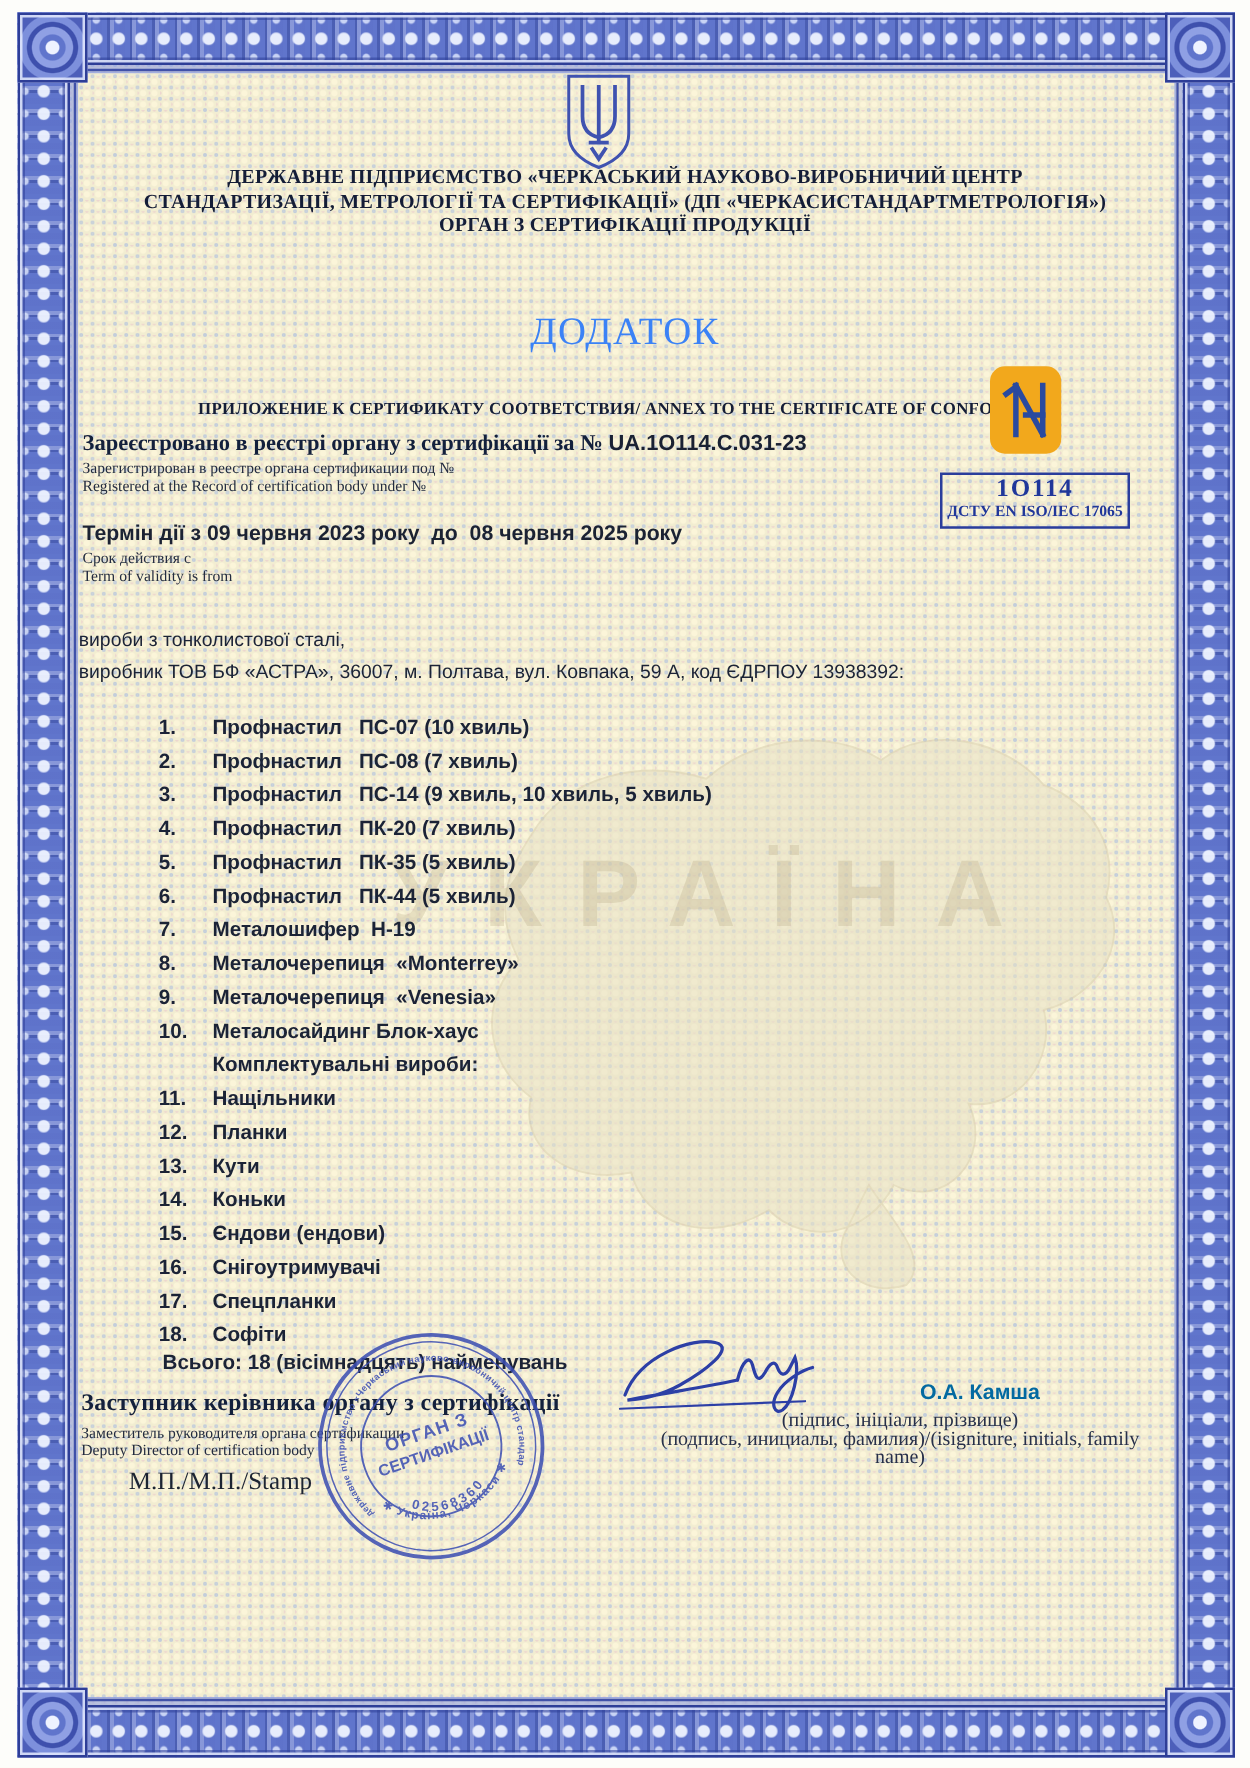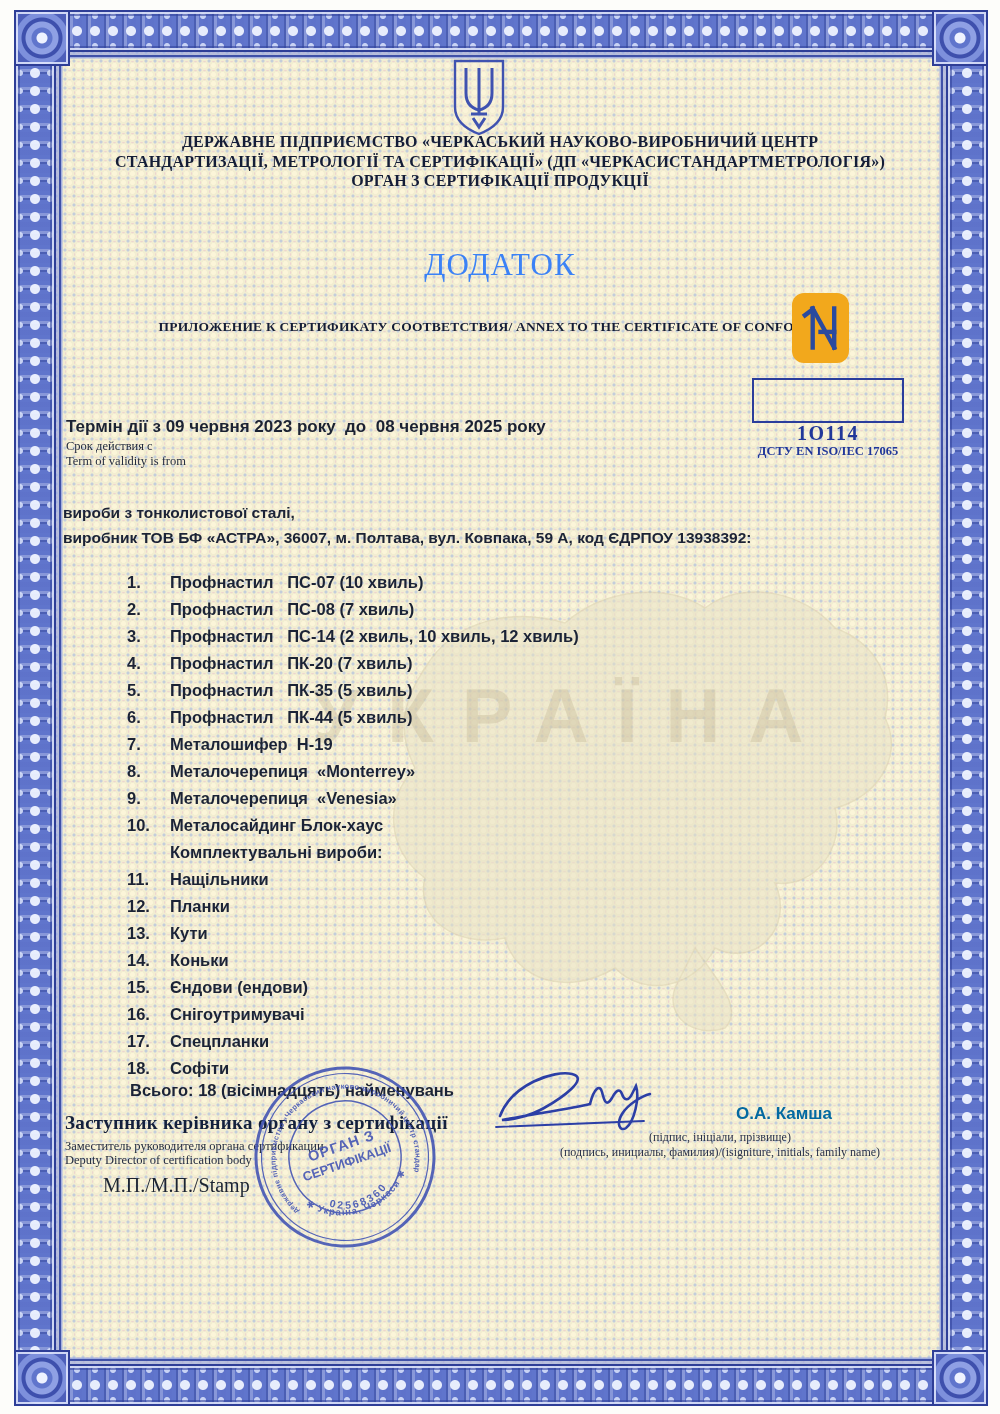--- a/index.html
+++ b/index.html
@@ -57,40 +57,40 @@
   .title1{top:247px;font-weight:normal;font-size:31px;letter-spacing:1px;color:#3b82f6;}
   .title2{top:282px;font-weight:bold;font-size:31px;letter-spacing:.5px;color:#11182e;}
   .subtitle{top:319px;font-weight:bold;font-size:13.5px;letter-spacing:.2px;color:#141d37;}
   .reg{left:66px;top:344px;}
   .reg-main{font-weight:bold;font-size:18px;white-space:pre;color:#13203c;}
   .reg-num{font-family:"Liberation Sans","DejaVu Sans",sans-serif;font-weight:bold;font-size:17.5px;color:#1a2133;}
   .sub-small{font-size:12.5px;line-height:14.5px;color:#232c40;margin-top:2px;}
   .acc-logo{left:792px;top:293px;width:57px;height:70px;background:#f2a81c;border-radius:12px;
     display:flex;align-items:center;justify-content:center;z-index:2;}
   .acc-box{left:752px;top:378px;width:148px;height:41px;border:2px solid #2a3d9c;text-align:center;color:#20379a;}
-  .acc-code{font-weight:bold;font-size:20px;line-height:21px;letter-spacing:1.5px;padding-top:15px;margin-top:28px;}
+  .acc-code{font-weight:bold;font-size:20px;line-height:21px;letter-spacing:1.5px;padding-top:1px;}
   .acc-std{font-weight:bold;font-size:12.5px;line-height:15px;}
   .validity{left:66px;top:417px;}
   .validity-main{font-family:"Liberation Sans","DejaVu Sans",sans-serif;font-weight:bold;font-size:17px;
     white-space:pre;color:#1b2233;}
   .product{left:63px;top:501px;font-family:"Liberation Sans","DejaVu Sans",sans-serif;
-    font-weight:bold;font-size:15.5px;line-height:24.5px;color:#1b2336;}
+    font-weight:normal;font-size:15.5px;line-height:24.5px;color:#1b2336;}
   .items{left:127px;top:569px;width:680px;font-family:"Liberation Sans","DejaVu Sans",sans-serif;}
   .item-row{display:flex;height:27px;align-items:center;font-weight:bold;font-size:16.5px;color:#1b2336;}
   .item-num{width:43px;flex:none;}
   .item-label{white-space:pre;}
   .total{left:130px;top:1081px;font-family:"Liberation Sans","DejaVu Sans",sans-serif;
     font-weight:bold;font-size:16.5px;color:#1b2336;}
   .pos-ua{left:65px;top:1112px;font-weight:bold;font-size:19px;color:#13203c;letter-spacing:.3px;}
   .pos-ru{left:65px;top:1139px;font-size:12.5px;color:#232c40;}
   .pos-en{left:65px;top:1153px;font-size:12.5px;color:#232c40;}
   .sig-svg{left:492px;top:1064px;z-index:3;}
   .sig-name{left:736px;top:1104px;font-family:"Liberation Sans","DejaVu Sans",sans-serif;
     font-weight:bold;font-size:17px;color:#0369a1;}
-  .sig-notes{left:520px;top:1130px;width:400px;text-align:center;font-size:12px;line-height:14.5px;color:#27304a;}
+  .sig-notes{left:520px;top:1130px;width:400px;text-align:center;font-size:16px;line-height:14.5px;color:#27304a;}
   .mp{left:103px;top:1174px;font-size:20px;color:#1c2433;}
   .stamp{left:251px;top:1063px;z-index:3;opacity:.85;}
   .emblem{left:450px;top:57px;}
 </style>
 </head>
 <body>
 
 <div class="page">
 
   <div class="paper"></div>
@@ -117,20 +117,27 @@
 
   <div class="abs center org-block">
     <div>ДЕРЖАВНЕ ПІДПРИЄМСТВО «ЧЕРКАСЬКИЙ НАУКОВО-ВИРОБНИЧИЙ ЦЕНТР</div>
     <div>СТАНДАРТИЗАЦІЇ, МЕТРОЛОГІЇ ТА СЕРТИФІКАЦІЇ» (ДП «ЧЕРКАСИСТАНДАРТМЕТРОЛОГІЯ»)</div>
     <div>ОРГАН З СЕРТИФІКАЦІЇ ПРОДУКЦІЇ</div>
   </div>
 
   <div class="abs center title1">ДОДАТОК</div>
   <div class="abs center subtitle">ПРИЛОЖЕНИЕ К СЕРТИФИКАТУ СООТВЕТСТВИЯ/ ANNEX TO THE CERTIFICATE OF CONFORMITY</div>
 
+  <div class="abs reg">
+    <div>
+      <span class="reg-main">Зареєстровано в реєстрі органу з сертифікації за № </span><span class="reg-num">UA.1О114.С.031-23</span>
+    </div>
+    <div class="sub-small">Зарегистрирован в реестре органа сертификации под №</div>
+    <div class="sub-small" style="margin-top:0;">Registered at the Record of certification body under №</div>
+  </div>
 
   <div class="abs acc-logo">
     <svg width="42" height="54" viewBox="0 0 86 100">
       <g fill="none" stroke="#2a4a9f" stroke-width="9" stroke-linecap="square">
         <path d="M26 10 V90"></path>
         <path d="M26 12 L10 24"></path>
         <path d="M26 10 L70 90"></path>
         <path d="M70 10 V90"></path>
         <path d="M42 58 H70"></path>
       </g>
@@ -158,21 +165,21 @@
       <span class="item-label">Профнастил   ПС-07 (10 хвиль)</span>
     </div>
 
     <div class="item-row">
       <span class="item-num">2.</span>
       <span class="item-label">Профнастил   ПС-08 (7 хвиль)</span>
     </div>
 
     <div class="item-row">
       <span class="item-num">3.</span>
-      <span class="item-label">Профнастил   ПС-14 (2 хвиль, 10 хвиль, 12 хвиль)</span>
+      <span class="item-label">Профнастил   ПС-14 (9 хвиль, 10 хвиль, 5 хвиль)</span>
     </div>
 
     <div class="item-row">
       <span class="item-num">4.</span>
       <span class="item-label">Профнастил   ПК-20 (7 хвиль)</span>
     </div>
 
     <div class="item-row">
       <span class="item-num">5.</span>
       <span class="item-label">Профнастил   ПК-35 (5 хвиль)</span>

